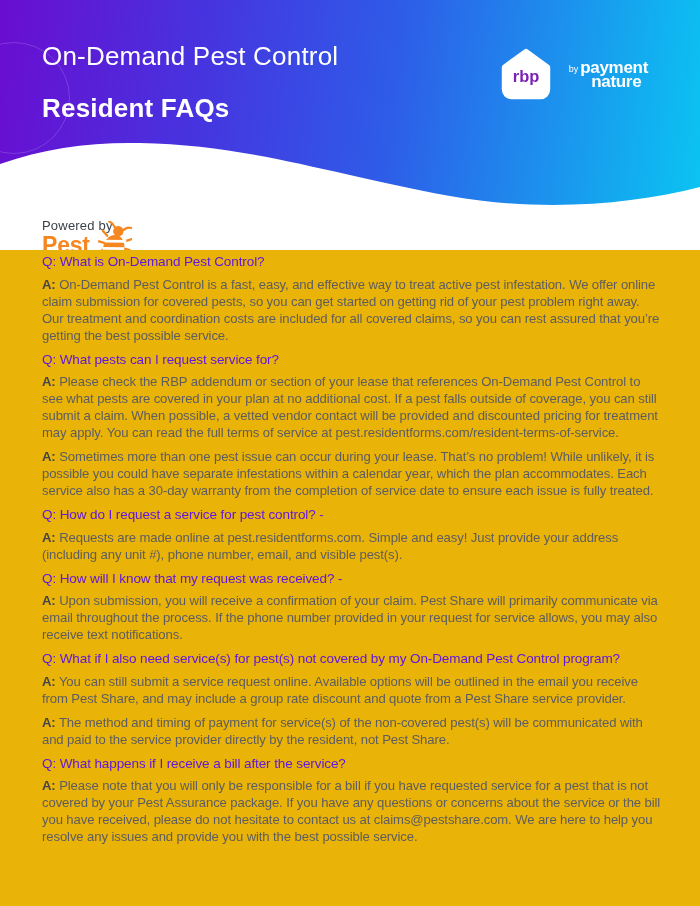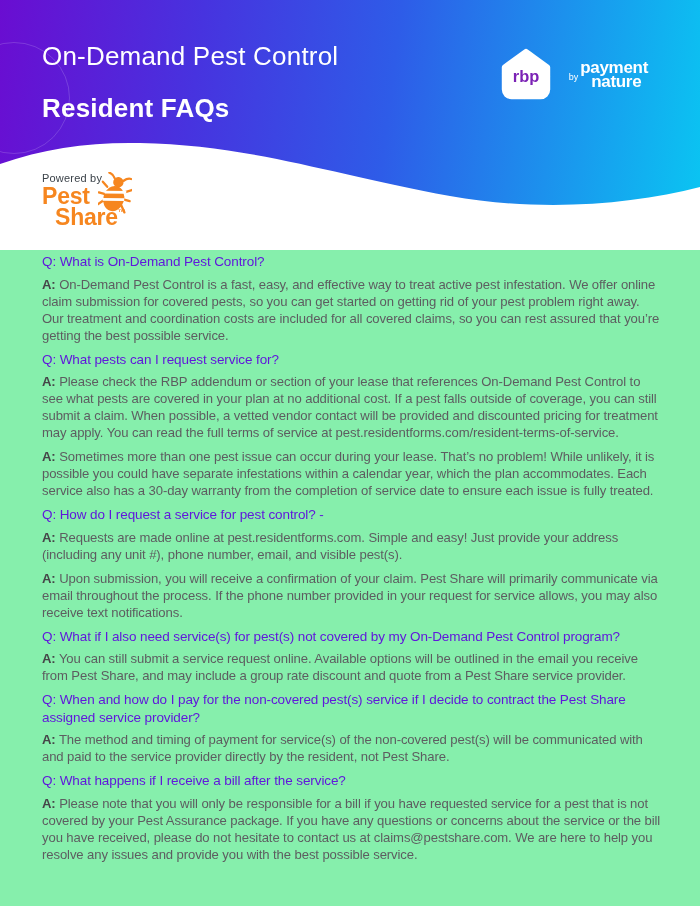--- a/index.html
+++ b/index.html
@@ -1,48 +1,48 @@
 <!DOCTYPE html>
 <html><head>
 <meta charset="utf-8">
 <style>
   * { box-sizing: border-box; margin: 0; padding: 0; }
   html, body { width: 700px; height: 906px; overflow: hidden; background: #fff; }
   body { font-family: "Liberation Sans", sans-serif; }
-  .page { position: relative; width: 700px; height: 906px; background: #86efac; }
+  .page { position: relative; width: 700px; height: 906px; background: #eab308; }
 
   
   .hero {
     position: relative;
     height: 250px;
     background: linear-gradient(97deg, #6A0DD1 0%, #4733DF 28%, #2E5CE8 55%, #0AC6F2 100%);
     overflow: hidden;
   }
   .ring {
     position: absolute; left: -42px; top: 42px;
     width: 112px; height: 112px; border-radius: 50%;
     border: 1.5px solid rgba(255,255,255,0.16);
   }
   .hero-titles { position: absolute; left: 42px; top: 40px; color: #fff; }
   .hero-titles h1 { font-size: 26px; font-weight: 400; letter-spacing: 0.2px; line-height: 1.3; }
   .hero-titles h2 { font-size: 26px; font-weight: 700; letter-spacing: 0.2px; line-height: 1.3; margin-top: 18px; }
 
   .brand { position: absolute; right: 52px; top: 44px; display: flex; align-items: center; gap: 12px; }
   .rbp-badge { width: 62px; height: 62px; position: relative; }
-  .sn-lockup { color: #fff; display: flex; align-items: center; }
+  .sn-lockup { color: #fff; display: flex; align-items: flex-start; }
   .sn-by { font-size: 9px; font-weight: 400; margin-top: 3px; margin-right: 2px; }
   .sn-words { font-size: 17px; font-weight: 700; line-height: 0.82; letter-spacing: -0.3px; }
   .sn-words span { display: block; }
   .sn-l2 { margin-left: 11px; }
 
   .wave { position: absolute; left: 0; bottom: 0; width: 700px; height: 120px; display: block; }
 
   
   .pestshare { position: absolute; left: 42px; top: 172px; width: 140px; }
-  .pb { display: block; font-size: 11px; color: #3B4249; letter-spacing: 0.2px; margin-bottom: 2px; }
+  .pb { display: block; font-size: 13px; color: #3B4249; letter-spacing: 0.2px; margin-bottom: 2px; margin-top: 46px; }
   .ps-words { position: relative; }
   .ps1, .ps2 { display: block; font-size: 23px; font-weight: 800; color: #F6861F; line-height: 0.92; letter-spacing: -0.2px; }
   .ps2 { margin-left: 13px; }
   .ps-tm { font-size: 8px; vertical-align: 10px; font-weight: 700; }
   .bug { position: absolute; left: 56px; top: -14px; width: 34px; height: 44px; }
 
   
   main { padding: 3px 38px 0 42px; }
   .faq { margin-bottom: 7px; }
   .faq .q {
@@ -130,30 +130,30 @@
     <section class="faq">
       <p class="a"><strong>A:</strong> <span>Sometimes more than one pest issue can occur during your lease. That’s no problem! While unlikely, it is possible you could have separate infestations within a calendar year, which the plan accommodates. Each service also has a 30-day warranty from the completion of service date to ensure each issue is fully treated.</span></p>
     </section>
 
     <section class="faq">
       <h3 class="q">Q: How do I request a service for pest control? -</h3>
       <p class="a"><strong>A:</strong> <span>Requests are made online at pest.residentforms.com. Simple and easy! Just provide your address (including any unit #), phone number, email, and visible pest(s).</span></p>
     </section>
 
     <section class="faq">
+      <h3 class="q">Q: How will I know that my request was received? -</h3>
       <p class="a"><strong>A:</strong> <span>Upon submission, you will receive a confirmation of your claim. Pest Share will primarily communicate via email throughout the process. If the phone number provided in your request for service allows, you may also receive text notifications.</span></p>
     </section>
 
     <section class="faq">
       <h3 class="q">Q: What if I also need service(s) for pest(s) not covered by my On-Demand Pest Control program?</h3>
       <p class="a"><strong>A:</strong> <span>You can still submit a service request online. Available options will be outlined in the email you receive from Pest Share, and may include a group rate discount and quote from a Pest Share service provider.</span></p>
     </section>
 
     <section class="faq">
-      <h3 class="q">Q: When and how do I pay for the non-covered pest(s) service if I decide to contract the Pest Share assigned service provider?</h3>
       <p class="a"><strong>A:</strong> <span>The method and timing of payment for service(s) of the non-covered pest(s) will be communicated with and paid to the service provider directly by the resident, not Pest Share.</span></p>
     </section>
 
     <section class="faq">
       <h3 class="q">Q: What happens if I receive a bill after the service?</h3>
       <p class="a"><strong>A:</strong> <span>Please note that you will only be responsible for a bill if you have requested service for a pest that is not covered by your Pest Assurance package. If you have any questions or concerns about the service or the bill you have received, please do not hesitate to contact us at claims@pestshare.com. We are here to help you resolve any issues and provide you with the best possible service.</span></p>
     </section>
 
   </main>
 </div>

